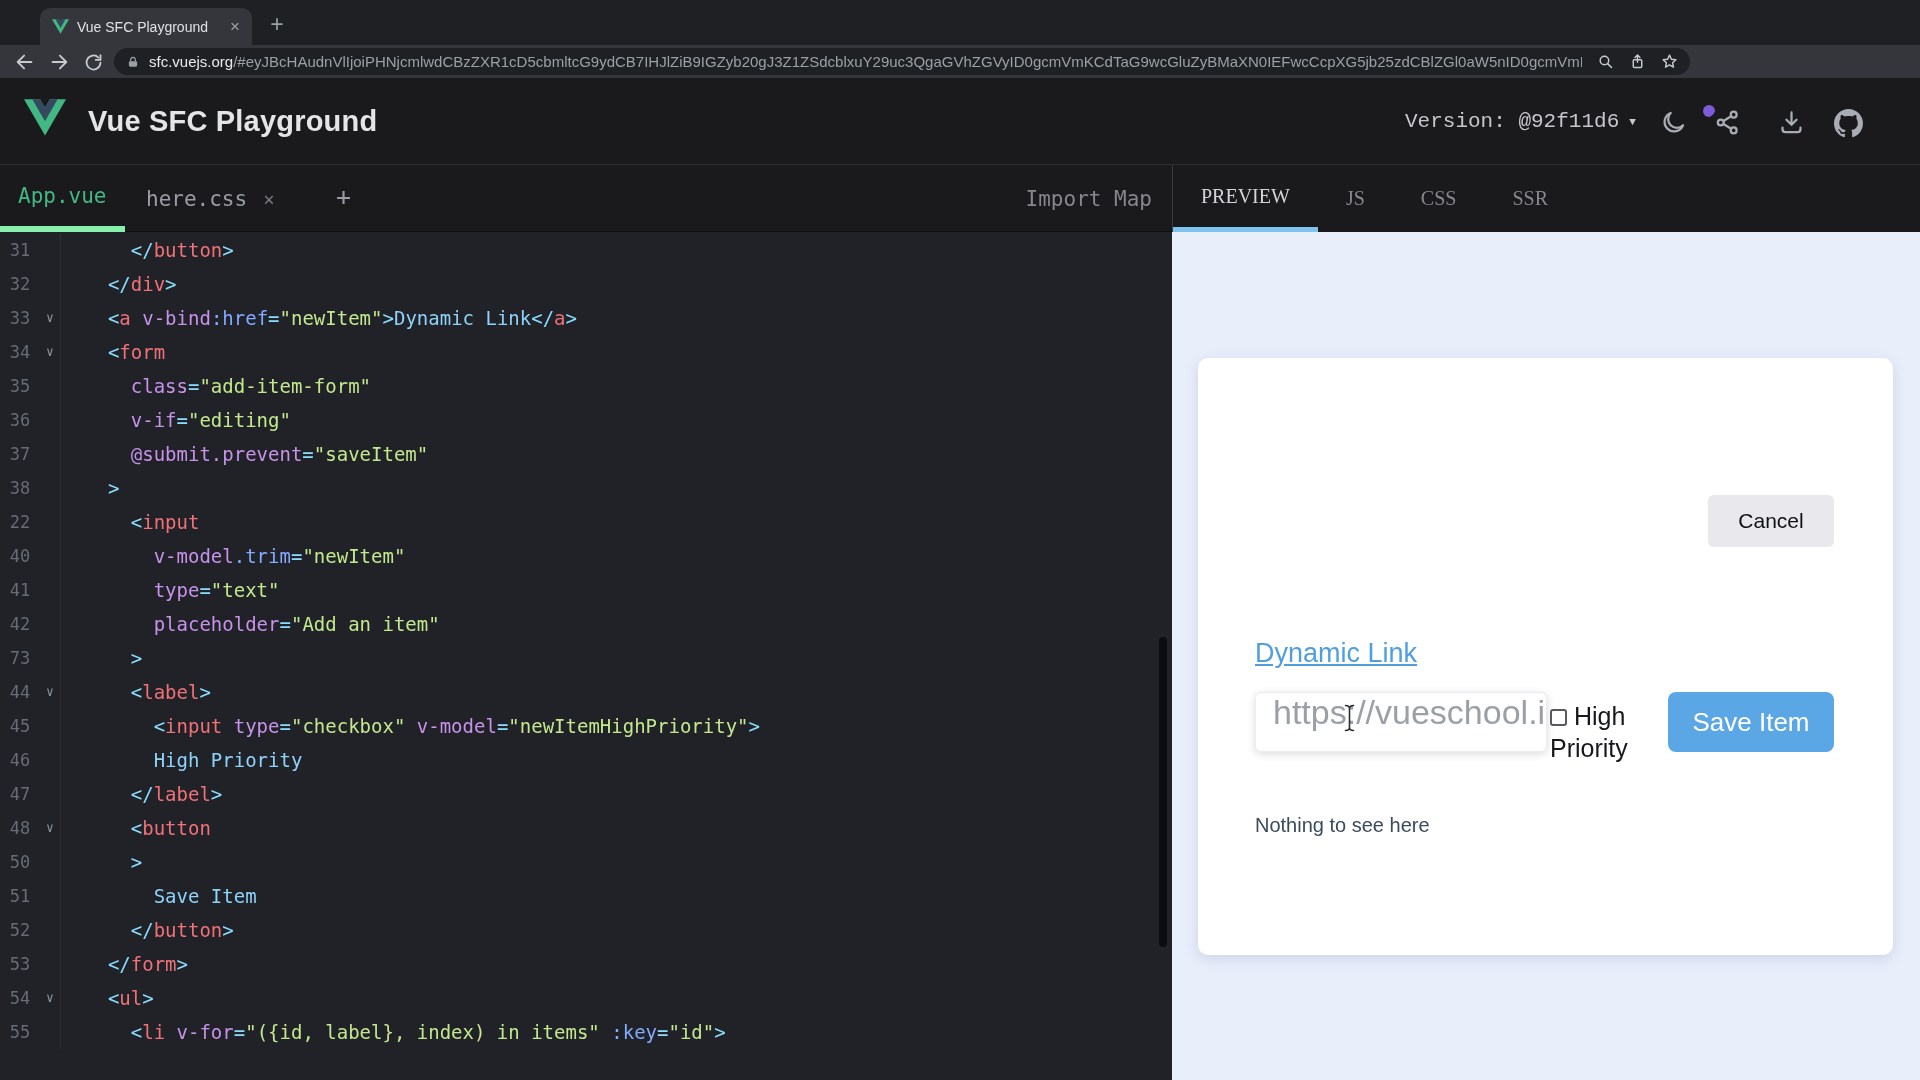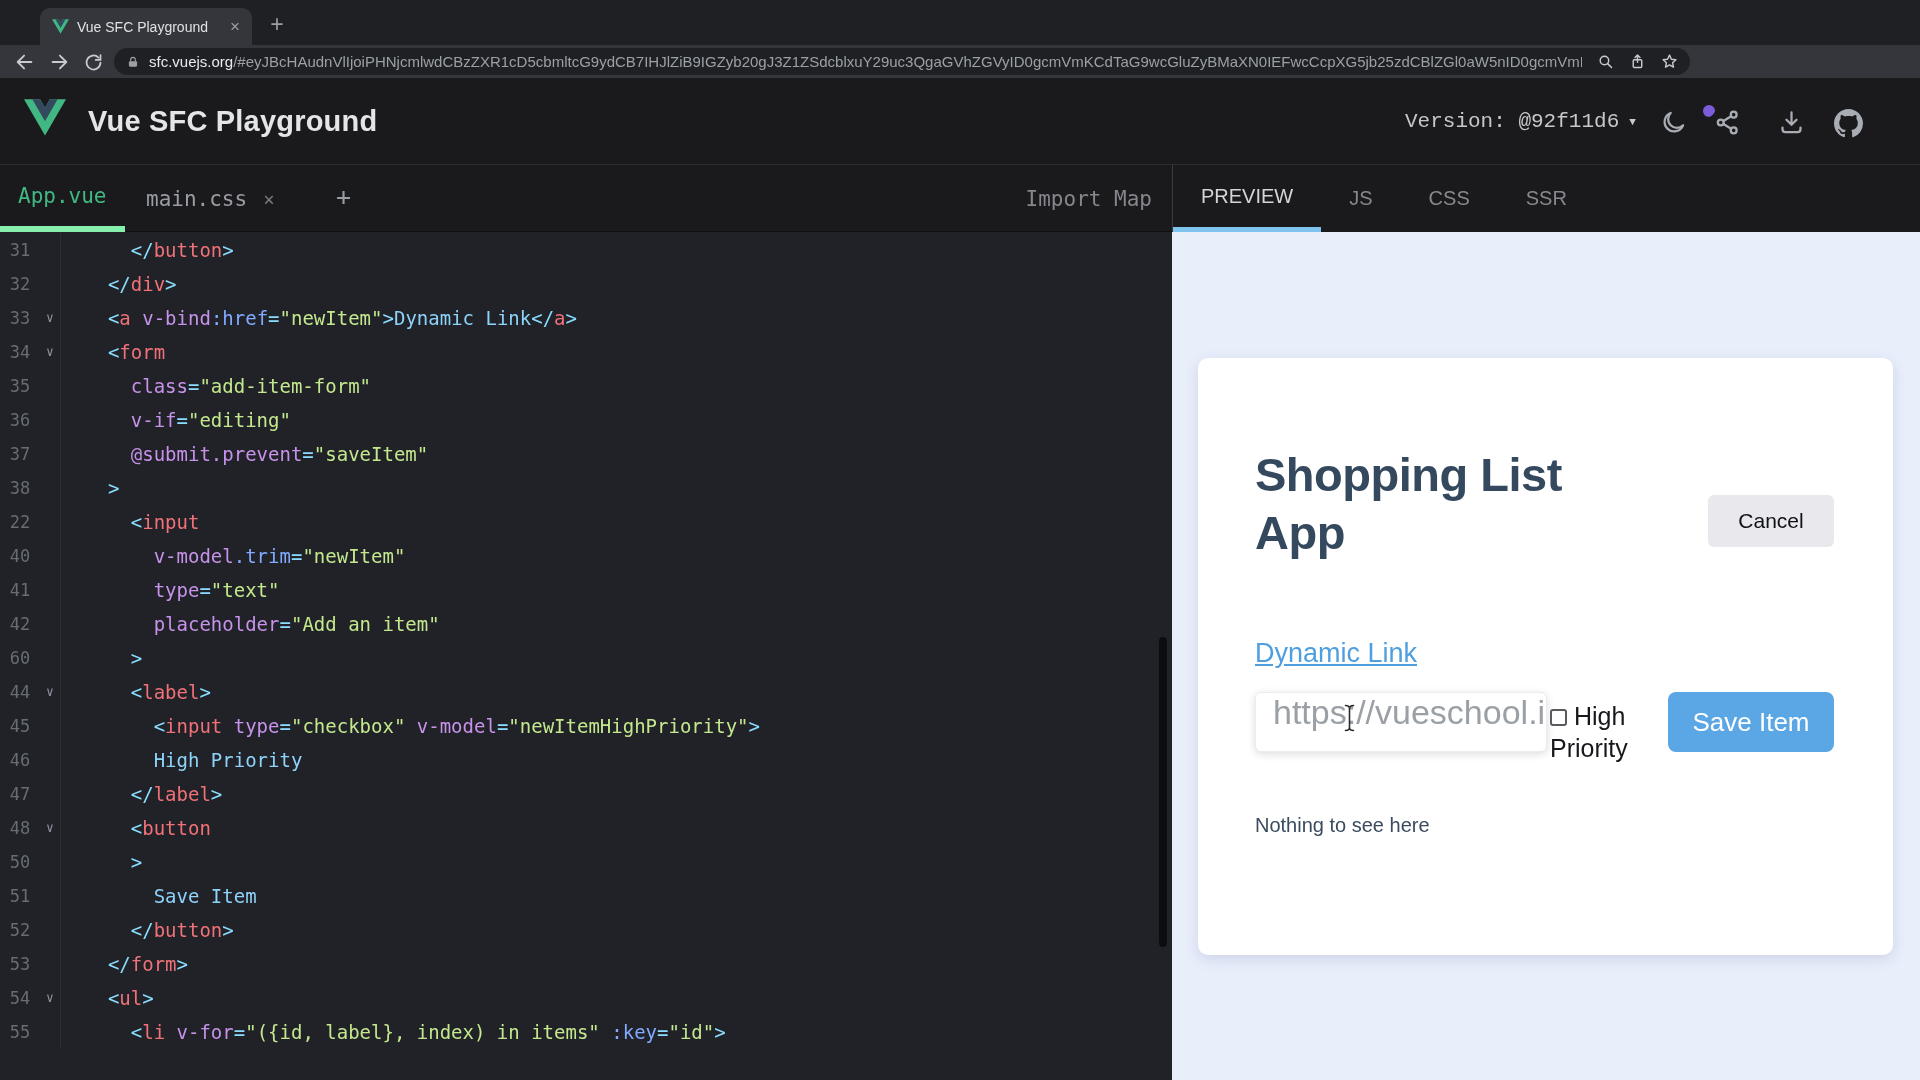--- a/index.html
+++ b/index.html
@@ -63,21 +63,21 @@
   .ln{width:40px;flex:none;text-align:center;color:#676c75;font-size:17px;}
   .fold{width:20px;flex:none;text-align:center;color:#8b929c;font-size:13px;}
   .ct{flex:none;padding-left:24px;border-left:1px solid #2c2e34;}
   .c-p{color:#89ddff}.c-t{color:#f07178}.c-a{color:#c792ea}.c-b{color:#82aaff}
   .c-s{color:#c3e88d}.c-x{color:#8ed3f9}.c-w{color:#d4d6da}
   .vthumb{position:absolute;right:5px;top:472px;width:8px;height:310px;background:#0c0d10;border-radius:4px;}
 
   
   .outpane{position:absolute;left:1172px;top:165px;width:748px;height:915px;background:#e9eefb;}
   .otabbar{position:absolute;left:0;top:0;width:100%;height:67px;background:#1a1a1d;
-    border-left:1px solid #3a3b40;box-sizing:border-box;display:flex;font-family:Liberation Sans, sans-serif;}
+    border-left:1px solid #3a3b40;box-sizing:border-box;display:flex;font-family:Liberation Serif, serif;}
   .otab{padding:0 28px;height:67px;display:flex;align-items:center;font-size:20px;color:#86888d;box-sizing:border-box;}
   .otab-act{color:#d3d5d8;border-bottom:5px solid #7fc4ef;}
   .pbody{position:absolute;left:0;top:67px;width:748px;height:848px;}
   .card{position:absolute;left:26px;top:126px;width:695px;height:597px;background:#fff;border-radius:10px;
     box-shadow:0 4px 14px rgba(60,80,130,.16);}
   .pheading{position:absolute;left:57px;top:88px;width:400px;font-size:47px;line-height:58px;font-weight:700;
     color:#35495e;letter-spacing:-.5px;}
   .cancelbtn{position:absolute;right:59px;top:137px;width:126px;height:52px;background:#e9e9ed;border-radius:6px;
     border:none;font-size:21px;color:#101114;display:flex;align-items:center;justify-content:center;
     font-family:"Liberation Sans",sans-serif;}
@@ -213,40 +213,40 @@
         </svg>
     </span>
   </div>
 
   <div class="edpane">
     <div class="ftabbar">
       <div class="ftab ftab-active">
         <span>App.vue</span>
       </div>
       <div class="ftab ftab-2">
-        <span>main.css</span>
+        <span>here.css</span>
         <span class="fclose">×</span>
       </div>
       <div class="addfile">+</div>
       <div class="importmap">Import Map</div>
     </div>
     <div class="codewrap">
         <div class="cl"><span class="ln">31</span><span class="fold"></span><span class="ct"><span class="c-p">    &lt;/</span><span class="c-t">button</span><span class="c-p">&gt;</span></span></div>
         <div class="cl"><span class="ln">32</span><span class="fold"></span><span class="ct"><span class="c-p">  &lt;/</span><span class="c-t">div</span><span class="c-p">&gt;</span></span></div>
         <div class="cl"><span class="ln">33</span><span class="fold">∨</span><span class="ct"><span class="c-p">  &lt;</span><span class="c-t">a</span><span class="c-w"> </span><span class="c-a">v-bind</span><span class="c-b">:href</span><span class="c-p">=</span><span class="c-s">"newItem"</span><span class="c-p">&gt;</span><span class="c-x">Dynamic Link</span><span class="c-p">&lt;/</span><span class="c-t">a</span><span class="c-p">&gt;</span></span></div>
         <div class="cl"><span class="ln">34</span><span class="fold">∨</span><span class="ct"><span class="c-p">  &lt;</span><span class="c-t">form</span></span></div>
         <div class="cl"><span class="ln">35</span><span class="fold"></span><span class="ct"><span class="c-w">    </span><span class="c-a">class</span><span class="c-p">=</span><span class="c-s">"add-item-form"</span></span></div>
         <div class="cl"><span class="ln">36</span><span class="fold"></span><span class="ct"><span class="c-w">    </span><span class="c-a">v-if</span><span class="c-p">=</span><span class="c-s">"editing"</span></span></div>
         <div class="cl"><span class="ln">37</span><span class="fold"></span><span class="ct"><span class="c-w">    </span><span class="c-a">@submit.prevent</span><span class="c-p">=</span><span class="c-s">"saveItem"</span></span></div>
         <div class="cl"><span class="ln">38</span><span class="fold"></span><span class="ct"><span class="c-p">  &gt;</span></span></div>
         <div class="cl"><span class="ln">22</span><span class="fold"></span><span class="ct"><span class="c-p">    &lt;</span><span class="c-t">input</span></span></div>
         <div class="cl"><span class="ln">40</span><span class="fold"></span><span class="ct"><span class="c-w">      </span><span class="c-a">v-model</span><span class="c-b">.trim</span><span class="c-p">=</span><span class="c-s">"newItem"</span></span></div>
         <div class="cl"><span class="ln">41</span><span class="fold"></span><span class="ct"><span class="c-w">      </span><span class="c-a">type</span><span class="c-p">=</span><span class="c-s">"text"</span></span></div>
         <div class="cl"><span class="ln">42</span><span class="fold"></span><span class="ct"><span class="c-w">      </span><span class="c-a">placeholder</span><span class="c-p">=</span><span class="c-s">"Add an item"</span></span></div>
-        <div class="cl"><span class="ln">60</span><span class="fold"></span><span class="ct"><span class="c-p">    &gt;</span></span></div>
+        <div class="cl"><span class="ln">73</span><span class="fold"></span><span class="ct"><span class="c-p">    &gt;</span></span></div>
         <div class="cl"><span class="ln">44</span><span class="fold">∨</span><span class="ct"><span class="c-p">    &lt;</span><span class="c-t">label</span><span class="c-p">&gt;</span></span></div>
         <div class="cl"><span class="ln">45</span><span class="fold"></span><span class="ct"><span class="c-p">      &lt;</span><span class="c-t">input</span><span class="c-w"> </span><span class="c-a">type</span><span class="c-p">=</span><span class="c-s">"checkbox"</span><span class="c-w"> </span><span class="c-a">v-model</span><span class="c-p">=</span><span class="c-s">"newItemHighPriority"</span><span class="c-p">&gt;</span></span></div>
         <div class="cl"><span class="ln">46</span><span class="fold"></span><span class="ct"><span class="c-x">      High Priority</span></span></div>
         <div class="cl"><span class="ln">47</span><span class="fold"></span><span class="ct"><span class="c-p">    &lt;/</span><span class="c-t">label</span><span class="c-p">&gt;</span></span></div>
         <div class="cl"><span class="ln">48</span><span class="fold">∨</span><span class="ct"><span class="c-p">    &lt;</span><span class="c-t">button</span></span></div>
         <div class="cl"><span class="ln">50</span><span class="fold"></span><span class="ct"><span class="c-p">    &gt;</span></span></div>
         <div class="cl"><span class="ln">51</span><span class="fold"></span><span class="ct"><span class="c-x">      Save Item</span></span></div>
         <div class="cl"><span class="ln">52</span><span class="fold"></span><span class="ct"><span class="c-p">    &lt;/</span><span class="c-t">button</span><span class="c-p">&gt;</span></span></div>
         <div class="cl"><span class="ln">53</span><span class="fold"></span><span class="ct"><span class="c-p">  &lt;/</span><span class="c-t">form</span><span class="c-p">&gt;</span></span></div>
         <div class="cl"><span class="ln">54</span><span class="fold">∨</span><span class="ct"><span class="c-p">  &lt;</span><span class="c-t">ul</span><span class="c-p">&gt;</span></span></div>
@@ -257,21 +257,20 @@
 
   <div class="outpane">
     <div class="otabbar">
         <div class="otab otab-act">PREVIEW</div>
         <div class="otab">JS</div>
         <div class="otab">CSS</div>
         <div class="otab">SSR</div>
       </div>
     <div class="pbody">
       <div class="card">
-        <div class="pheading">Shopping List App</div>
         <button class="cancelbtn">Cancel</button>
         <a class="dlink">Dynamic Link</a>
         <div class="formrow">
           <div class="urlinput">https://vueschool.io</div>
           <label class="hpwrap"><span class="cb"></span><span>High Priority</span></label>
           <button class="savebtn">Save Item</button>
         </div>
         <span class="ibeam">
           <svg width="13" height="28" viewBox="0 0 13 28" fill="none" stroke="#2c2c2c" stroke-width="1.6" stroke-linecap="round">
               <path d="M2.5 1.5c2 0 4 .5 4 3v19c0 2.5-2 3-4 3M10.5 1.5c-2 0-4 .5-4 3v19c0 2.5 2 3 4 3"></path>

